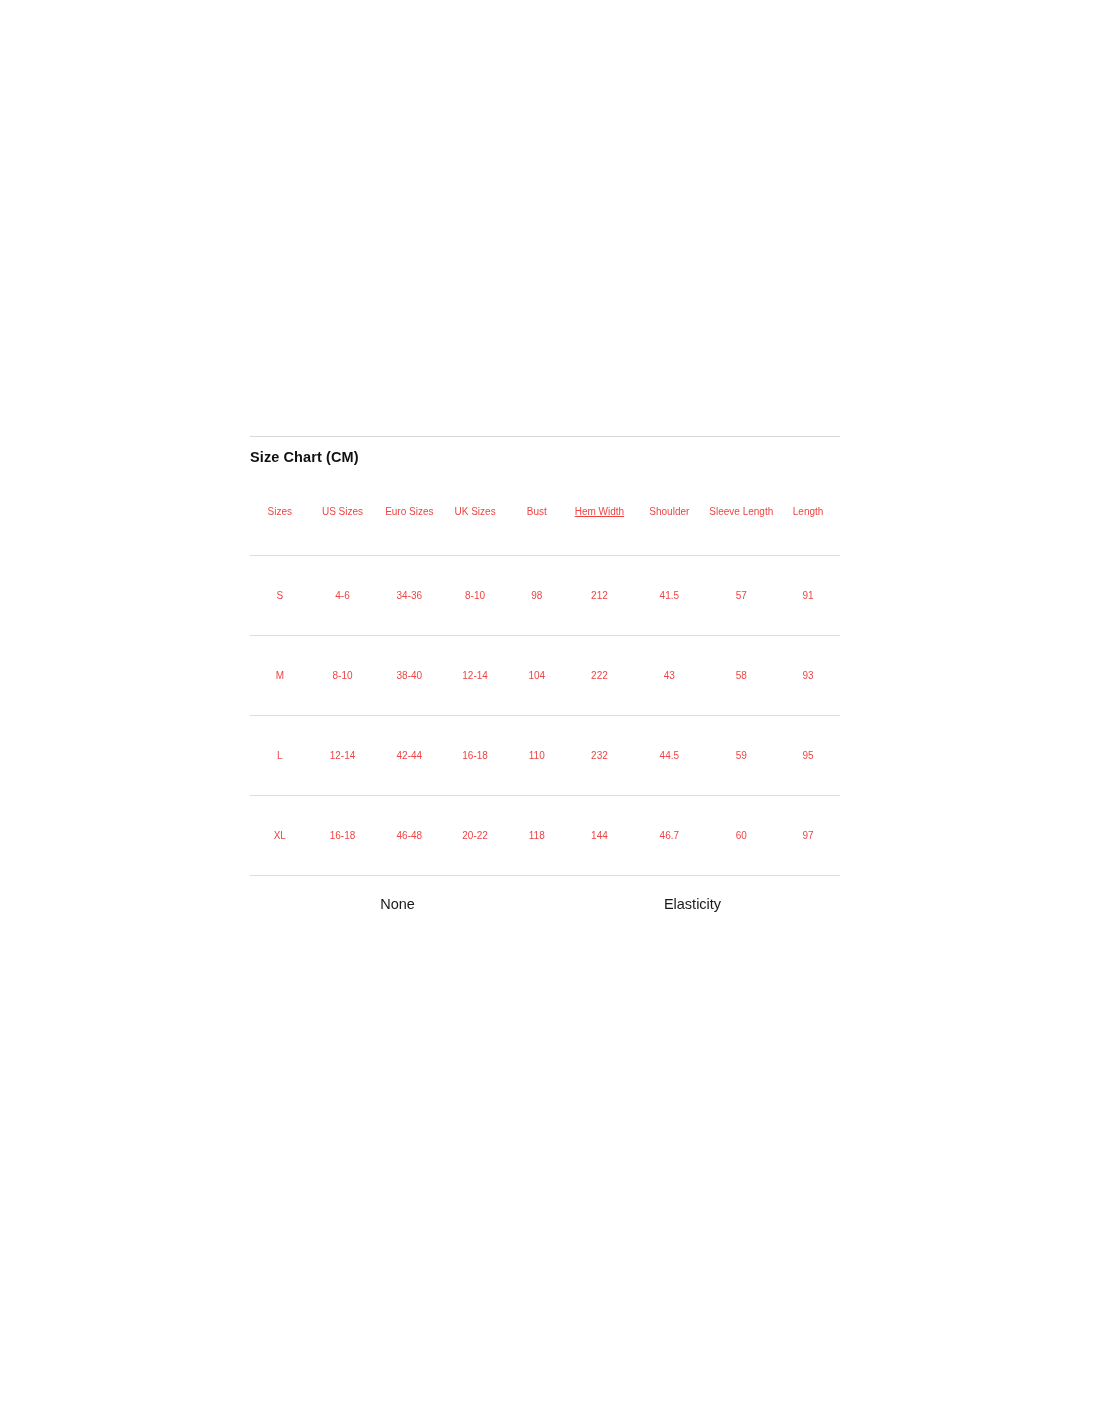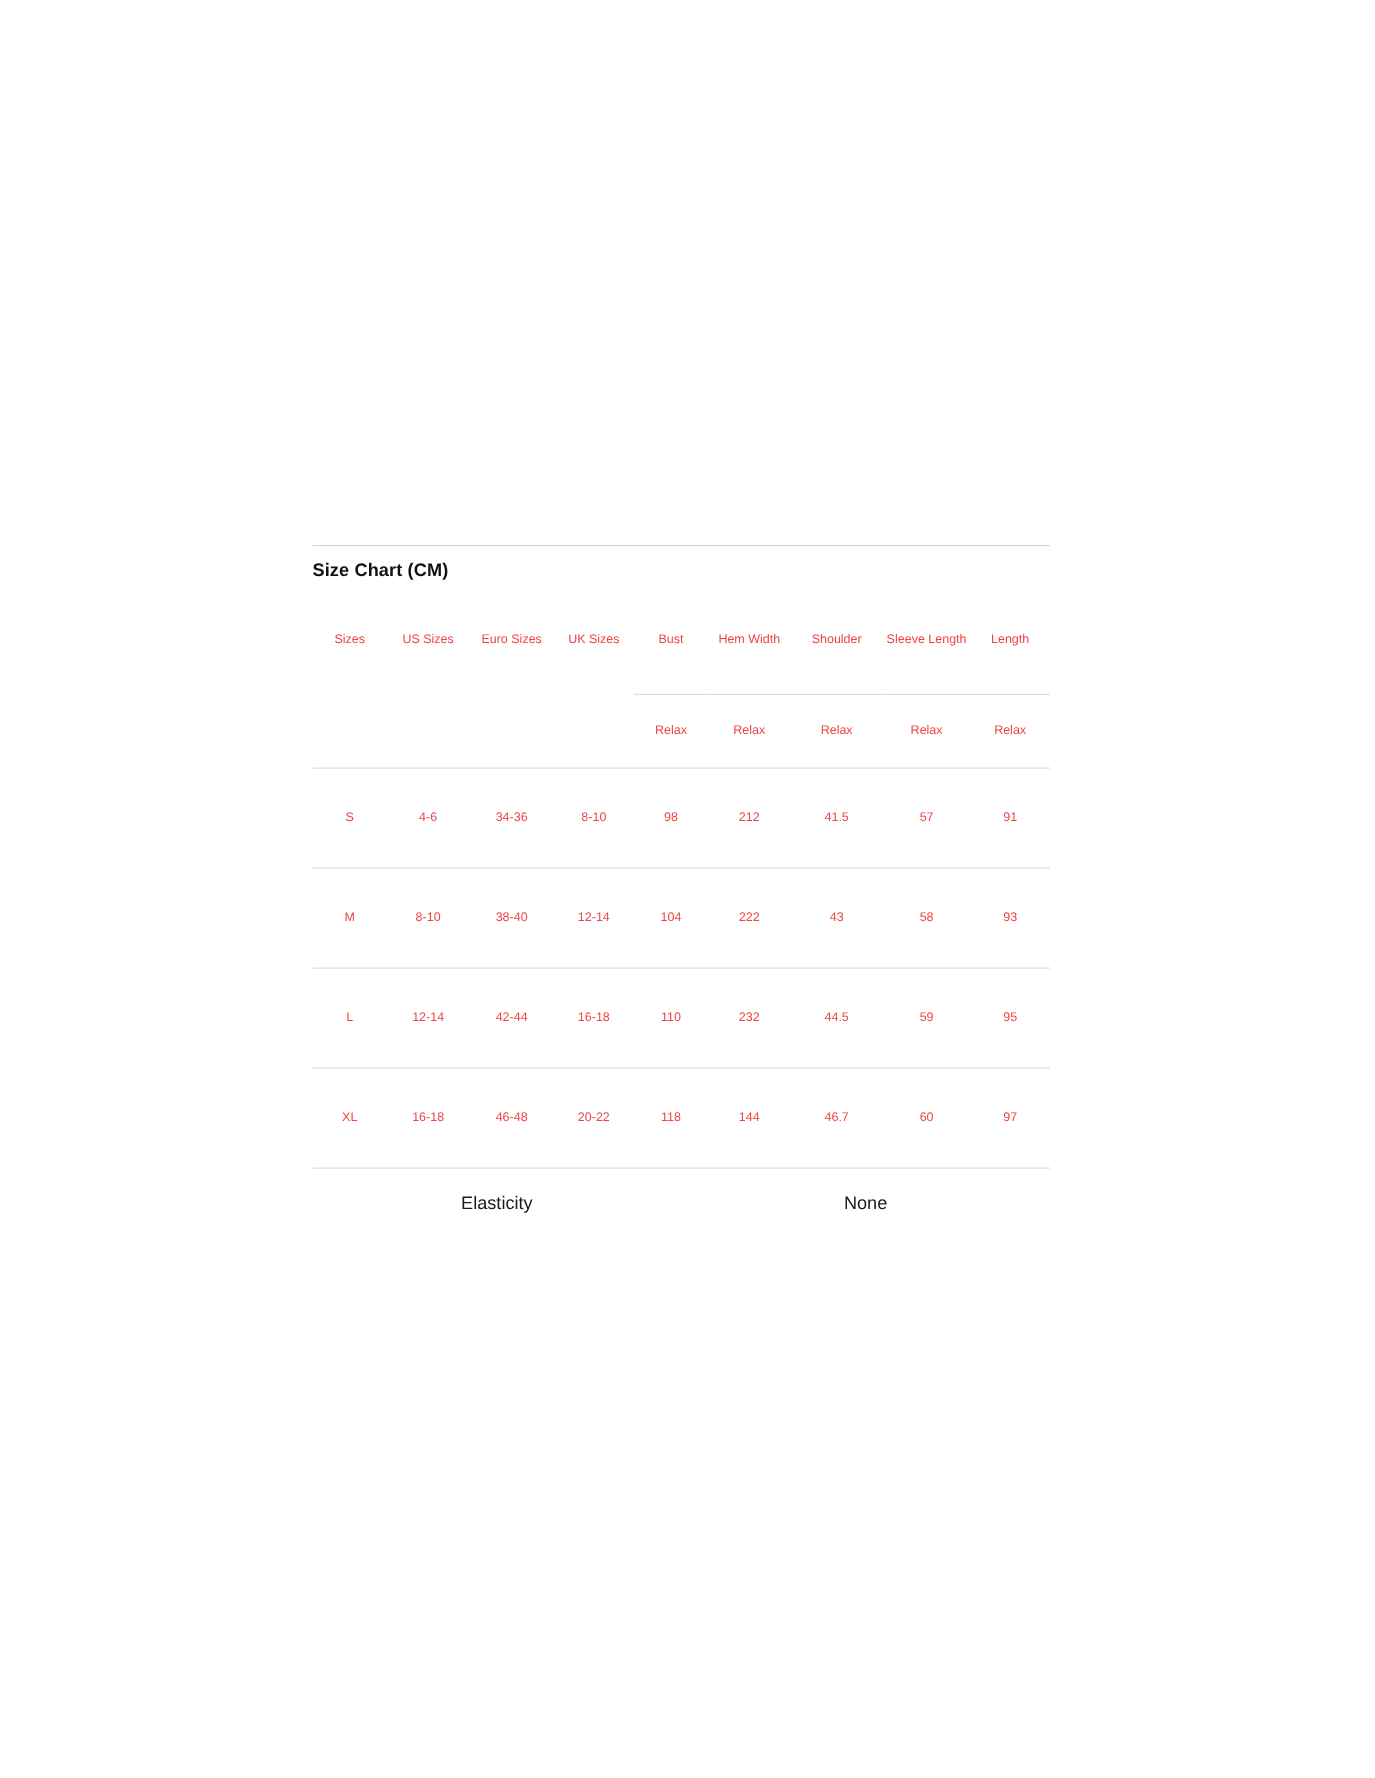--- a/index.html
+++ b/index.html
@@ -69,21 +69,21 @@
     border-top: 1px solid #dddddd;
   }
   tbody tr:first-child td {
     border-top: 1px solid #dddddd;
   }
   .colw-sizes   { width: 52px; }
   .colw-us      { width: 64px; }
   .colw-euro    { width: 66px; }
   .colw-uk      { width: 62px; margin-left: 36px; }
   .colw-bust    { width: 58px; }
-  .colw-hem     { width: 64px; }
+  .colw-hem     { width: 64px; text-decoration: underline; }
   .colw-shoulder{ width: 72px; }
   .colw-sleeve  { width: 68px; }
   .colw-length  { width: 62px; }
 
   .footer-row {
     display: flex;
     border-top: 1px solid #dddddd;
     font-size: 14.5px;
     color: #1a1a1a;
   }
@@ -115,31 +115,20 @@
       <tr class="hrow-main">
         <th class="first-col colw-sizes">Sizes</th>
         <th class="colw-us">US Sizes</th>
         <th class="colw-euro">Euro Sizes</th>
         <th class="colw-uk">UK Sizes</th>
         <th class="dim-col colw-bust">Bust</th>
         <th class="dim-col colw-hem">Hem Width</th>
         <th class="dim-col colw-shoulder">Shoulder</th>
         <th class="dim-col colw-sleeve">Sleeve Length</th>
         <th class="dim-col colw-length">Length</th>
-      </tr>
-      <tr class="hrow-sub">
-        <th class="blank"></th>
-        <th class="blank"></th>
-        <th class="blank"></th>
-        <th class="blank"></th>
-        <th>Relax</th>
-        <th>Relax</th>
-        <th>Relax</th>
-        <th>Relax</th>
-        <th>Relax</th>
       </tr>
     </thead>
     <tbody>
       <tr>
         <td class="nowrap">S</td>
         <td class="nowrap">4-6</td>
         <td class="nowrap">34-36</td>
         <td class="nowrap">8-10</td>
         <td class="nowrap">98</td>
         <td class="nowrap">212</td>
@@ -177,17 +166,17 @@
         <td class="nowrap">118</td>
         <td class="nowrap">144</td>
         <td class="nowrap">46.7</td>
         <td class="nowrap">60</td>
         <td class="nowrap">97</td>
       </tr>
     </tbody>
   </table>
 
   <div class="footer-row">
+    <div class="footer-cell footer-right">None</div>
     <div class="footer-cell footer-left">Elasticity</div>
-    <div class="footer-cell footer-right">None</div>
   </div>
 
 </div>
 
 </body></html>

